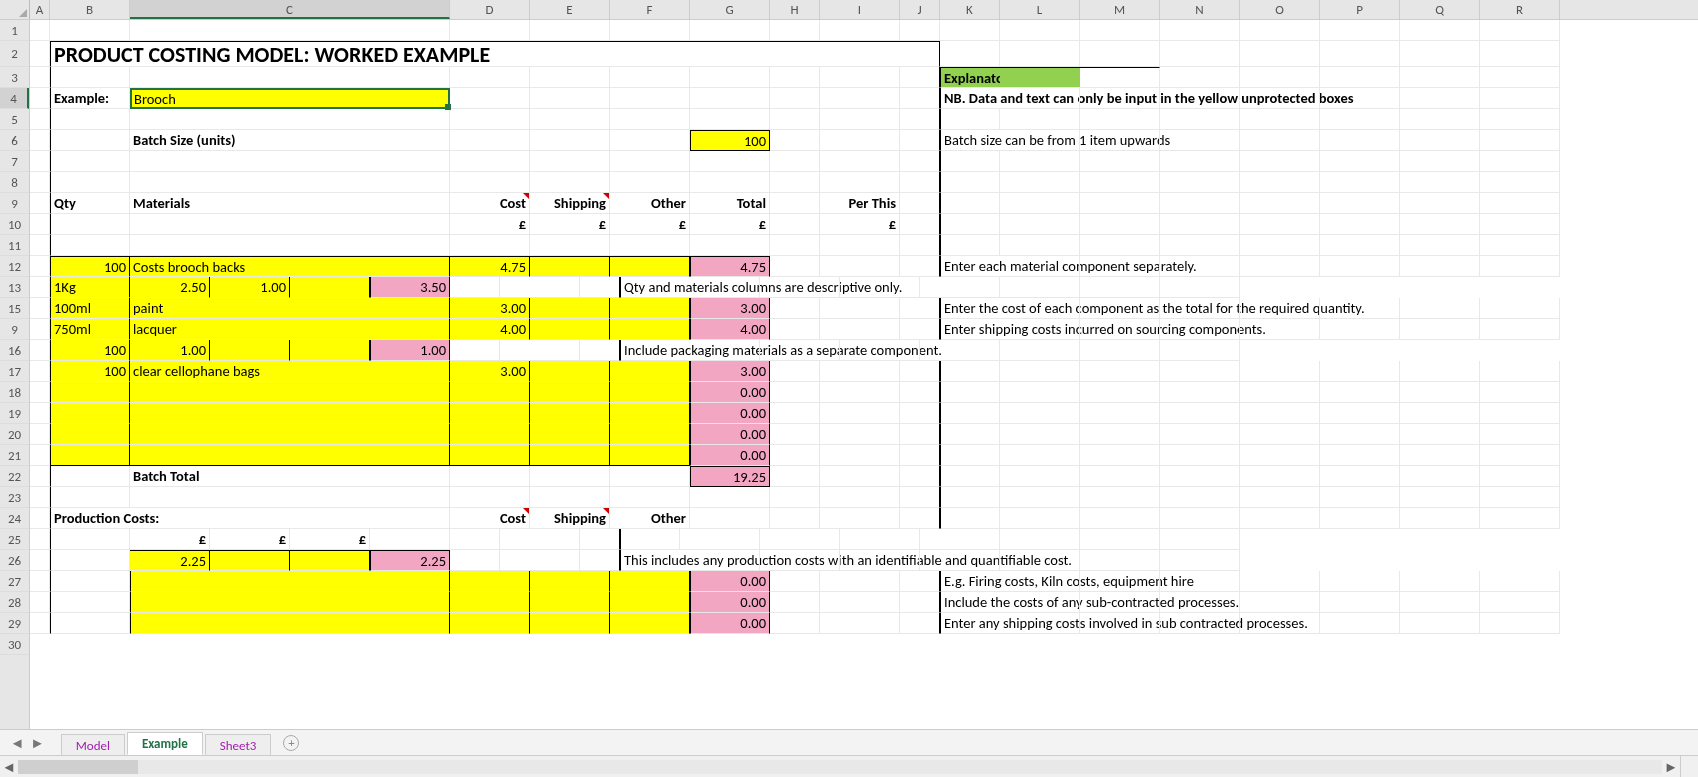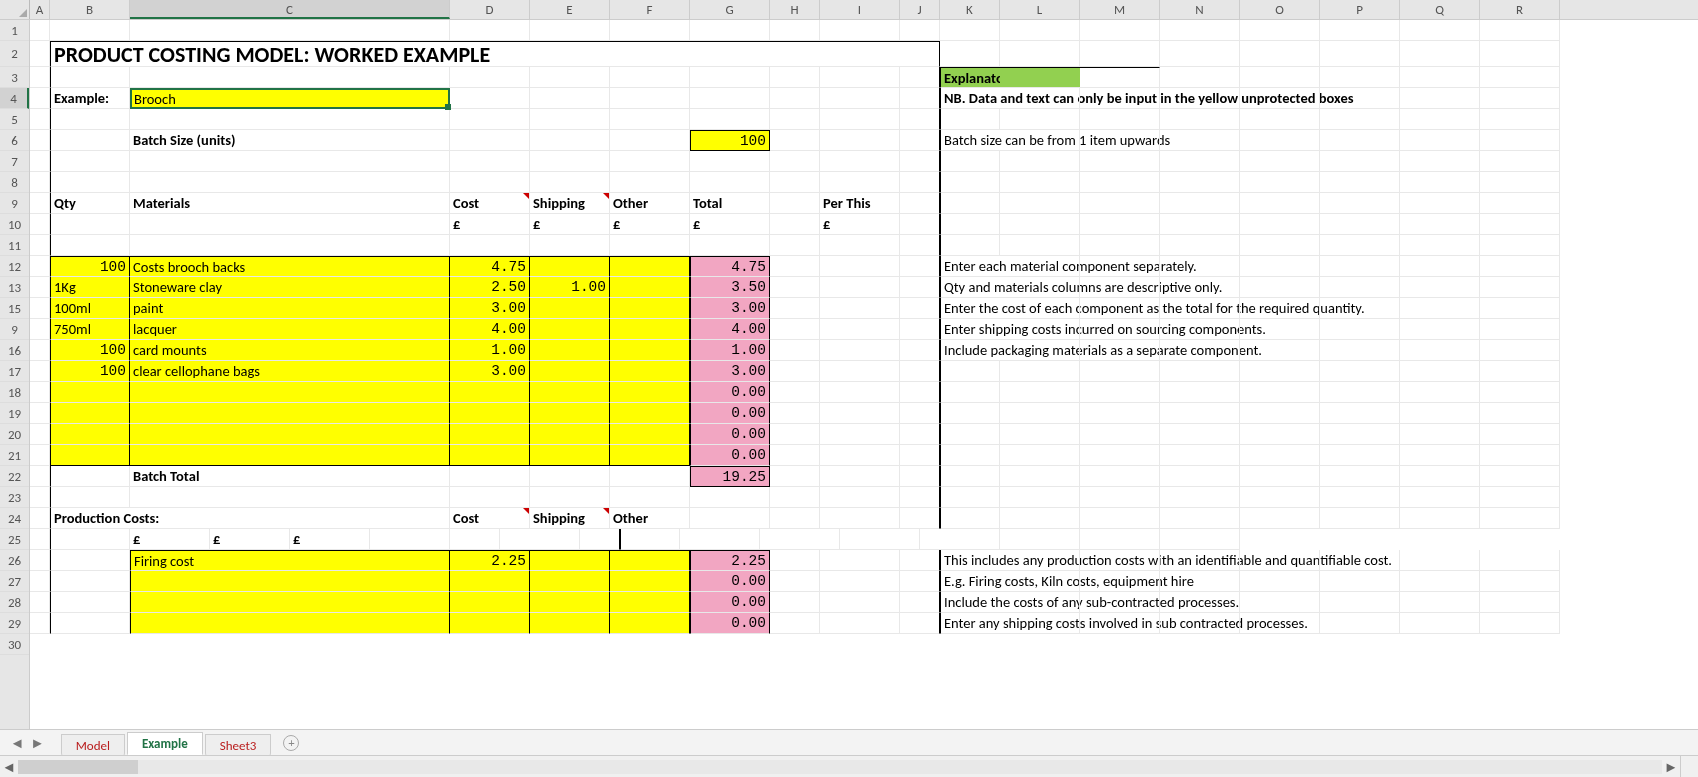--- a/index.html
+++ b/index.html
@@ -41,22 +41,22 @@
   .cL { width:80px; }
   .cM { width:80px; }
   .cN { width:80px; }
   .cO { width:80px; }
   .cP { width:80px; }
   .cQ { width:80px; }
   .cR { width:80px; }
 
   .bold { font-weight:bold; }
   .title { font-size:22px; font-weight:bold; }
-  .ra { text-align:right;font-family:Liberation Mono, monospace; }
-  .ca { text-align:left; }
+  .ra { text-align:right; }
+  .ca { text-align:right; }
 
   
   .yellow { background:#ffff00; }
   .pink { background:#f2a6c2; }
   .green { background:#92d050; }
   .bbox { border:1.5px solid #000; }
   .bt { border-top:1.5px solid #000; }
   .bb { border-bottom:1.5px solid #000; }
   .bl { border-left:1.5px solid #000; }
   .br { border-right:1.5px solid #000; }
@@ -69,21 +69,21 @@
 
   
   .cind { position:relative; }
   .cind::after { content:""; position:absolute; top:0; right:0; border-left:6px solid transparent; border-top:6px solid #c00; }
 
   
   .tabbar { position:absolute; left:0; right:0; bottom:22px; height:26px; background:#f3f3f3; border-top:1px solid #ccc; display:flex; align-items:center; }
   .tabnav { display:flex; gap:6px; padding:0 10px; color:#777; }
   .tabnav span { cursor:default; }
   .tabs { display:flex; height:100%; align-items:flex-end; margin-left:6px; }
-  .tab { padding:3px 14px; border:1px solid #ccc; border-bottom:none; background:#eee; margin-right:2px; color:#b91c1c; font-size:13px; border-radius:0 0 3px 3px; transform:translateY(1px); }
+  .tab { padding:3px 14px; border:1px solid #ccc; border-bottom:none; background:#eee; margin-right:2px; color:#a21caf; font-size:13px; border-radius:0 0 3px 3px; transform:translateY(1px); }
   .tab.active { background:#fff; color:#217346; font-weight:bold; border-bottom:2px solid #fff; }
   .tabplus { margin-left:10px; width:16px; height:16px; border:1px solid #aaa; border-radius:50%; text-align:center; line-height:14px; color:#888; font-size:12px; }
 
   
   .hscroll { position:absolute; left:0; right:18px; bottom:0; height:22px; background:#f0f0f0; border-top:1px solid #ccc; display:flex; align-items:center; }
   .hscroll .arrow { width:18px; text-align:center; color:#666; }
   .hscroll .track { flex:1; height:14px; background:#e8e8e8; position:relative; }
   .hscroll .thumb { position:absolute; left:0; width:120px; height:14px; background:#cfcfcf; }
   .vscorner { position:absolute; right:0; bottom:0; width:18px; height:22px; background:#f0f0f0; border-left:1px solid #ccc; border-top:1px solid #ccc; }
 
@@ -403,21 +403,20 @@
           <div class="cell cN"></div>
           <div class="cell cO"></div>
           <div class="cell cP"></div>
           <div class="cell cQ"></div>
           <div class="cell cR"></div>
       </div>
 
       <div class="row">
         <div class="cell cA"></div>
         <div class="cell cB bl yellow brthin">1Kg</div>
-        <div class="cell cC yellow brthin">Stoneware clay</div>
         <div class="cell cD yellow brthin ra">2.50</div>
         <div class="cell cE yellow brthin ra">1.00</div>
         <div class="cell cF yellow brthin ra"></div>
         <div class="cell cG pink br bl ra">3.50</div>
         <div class="cell cH"></div>
           <div class="cell cI"></div>
           <div class="cell cJ bJ"></div>
         <div class="cell cK bl noborderR" style="overflow:visible;">Qty and materials columns are descriptive only.</div>
         <div class="cell cL"></div>
           <div class="cell cM"></div>
@@ -466,21 +465,20 @@
           <div class="cell cN"></div>
           <div class="cell cO"></div>
           <div class="cell cP"></div>
           <div class="cell cQ"></div>
           <div class="cell cR"></div>
       </div>
 
       <div class="row">
         <div class="cell cA"></div>
         <div class="cell cB bl yellow brthin ra">100</div>
-        <div class="cell cC yellow brthin">card mounts</div>
         <div class="cell cD yellow brthin ra">1.00</div>
         <div class="cell cE yellow brthin ra"></div>
         <div class="cell cF yellow brthin ra"></div>
         <div class="cell cG pink br bl ra">1.00</div>
         <div class="cell cH"></div>
           <div class="cell cI"></div>
           <div class="cell cJ bJ"></div>
         <div class="cell cK bl noborderR" style="overflow:visible;">Include packaging materials as a separate component.</div>
         <div class="cell cL"></div>
           <div class="cell cM"></div>
@@ -672,21 +670,20 @@
           <div class="cell cN"></div>
           <div class="cell cO"></div>
           <div class="cell cP"></div>
           <div class="cell cQ"></div>
           <div class="cell cR"></div>
       </div>
 
       <div class="row">
         <div class="cell cA"></div>
           <div class="cell cB bl"></div>
-        <div class="cell cC yellow bt bl brthin">Firing cost</div>
         <div class="cell cD yellow bt brthin ra">2.25</div>
         <div class="cell cE yellow bt brthin"></div>
         <div class="cell cF yellow bt brthin"></div>
         <div class="cell cG pink bt br bl ra">2.25</div>
         <div class="cell cH"></div>
           <div class="cell cI"></div>
           <div class="cell cJ bJ"></div>
         <div class="cell cK bl noborderR" style="overflow:visible;">This includes any production costs with an identifiable and quantifiable cost.</div>
         <div class="cell cL"></div>
           <div class="cell cM"></div>

